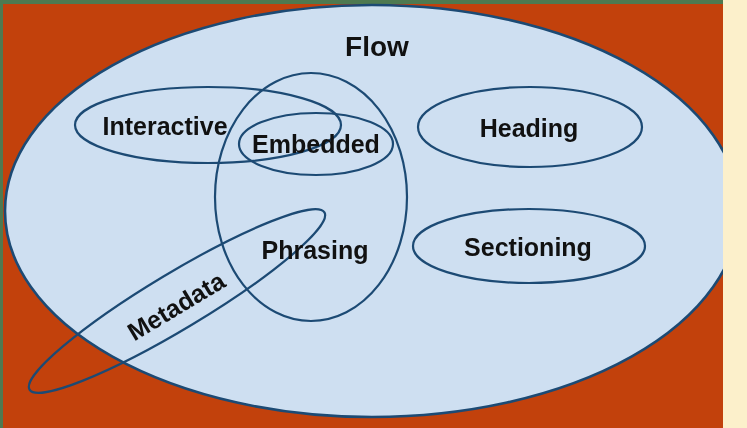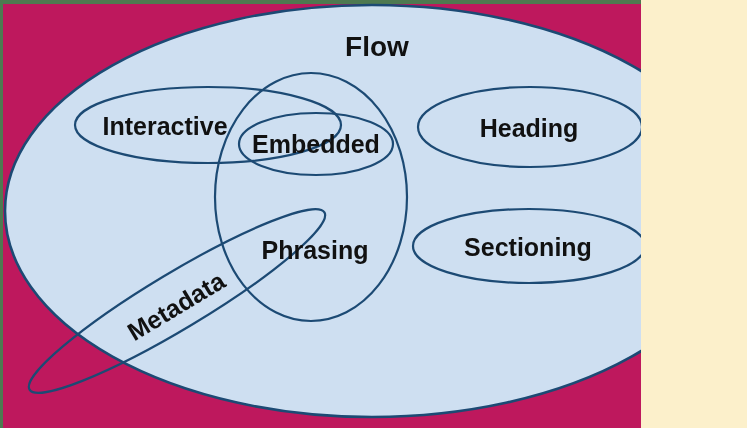--- a/index.html
+++ b/index.html
@@ -3,24 +3,24 @@
 <meta charset="utf-8">
 <style>
   html, body {
     margin: 0;
     padding: 0;
     background: #FCF0CB;
     font-family: "Liberation Sans", "DejaVu Sans", sans-serif;
   }
   #stage {
     position: relative;
-    width: 641px;
+    width: 723px;
     height: 428px;
     overflow: hidden;
-    background: #be185d;
+    background: #c2410c;
   }
   svg { display: block; }
   .set-outline {
     fill: none;
     stroke: #1C4A74;
     stroke-width: 2.2;
   }
   .flow-shape {
     fill: #CEDFF1;
     stroke: #1C4A74;

